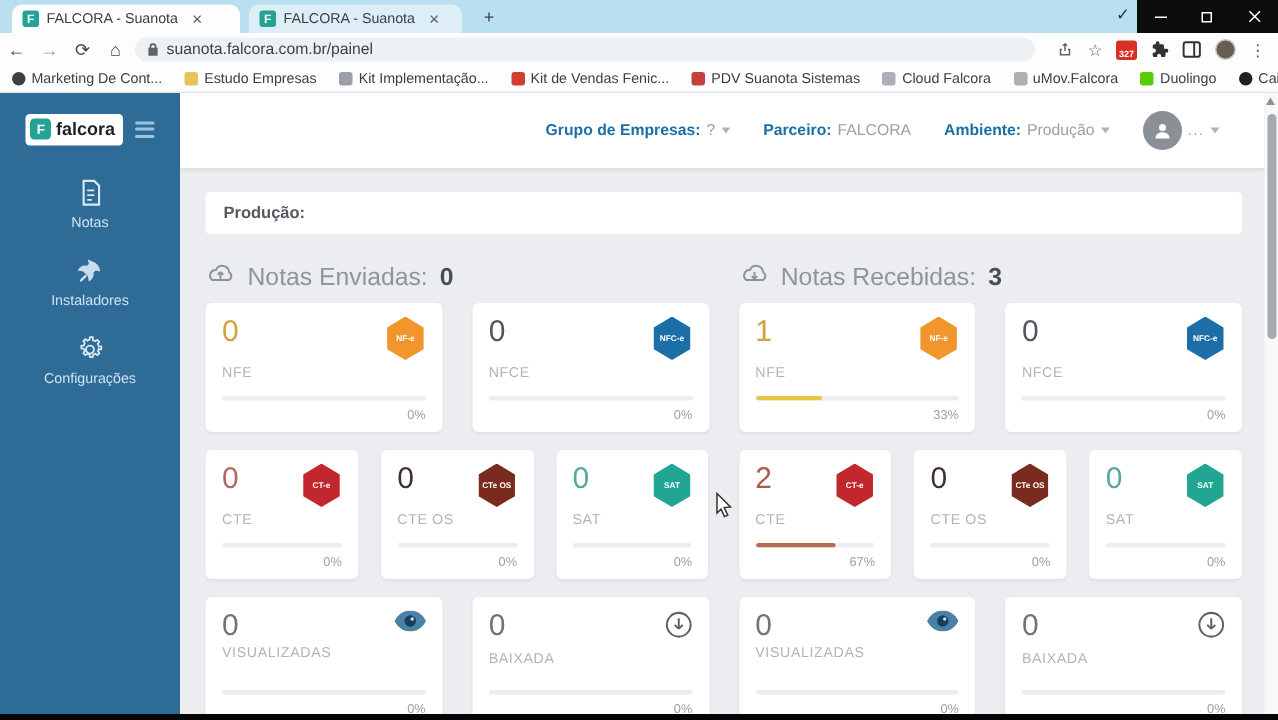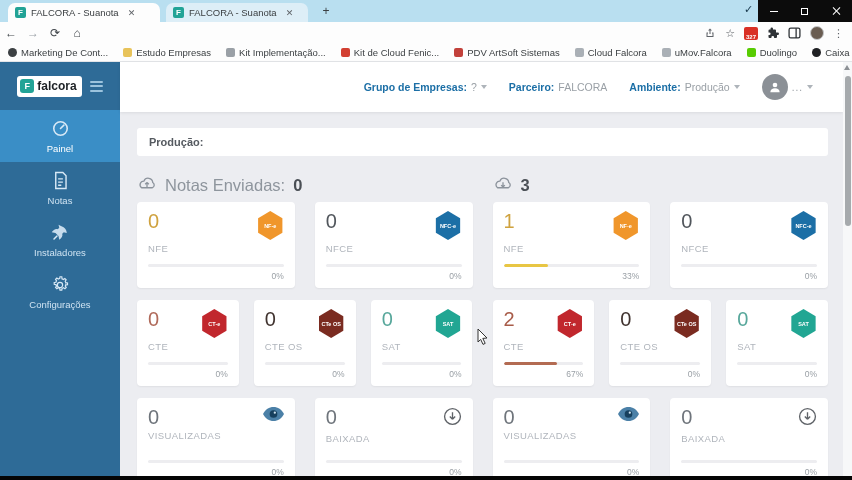--- a/index.html
+++ b/index.html
@@ -125,20 +125,26 @@
           <span class="ic-close"></span>
         </div>
     </div>
   </div>
 
   <div class="toolbar">
     <span class="nav-ic">←</span>
     <span class="nav-ic dim">→</span>
     <span class="nav-ic">⟳</span>
     <span class="nav-ic">⌂</span>
+    <div class="urlbar">
+      <svg width="8" height="10" viewBox="0 0 10 13">
+          <path d="M2 5V4a3 3 0 016 0v1h1v7H1V5h1zm1.5 0h3V4a1.5 1.5 0 00-3 0v1z" fill="#5f6368"></path>
+        </svg>
+      <span class="url-text">suanota.falcora.com.br/painel</span>
+    </div>
     <div class="tb-right">
       <svg width="12" height="12" viewBox="0 0 24 24">
           <path d="M12 3l4 4h-3v7h-2V7H8l4-4zM5 11v9h14v-9h-3v2h1v5H7v-5h1v-2H5z" fill="#5f6368"></path>
         </svg>
       <span class="tb-ic">☆</span>
       <span class="ext-badge">327</span>
       <svg width="12" height="12" viewBox="0 0 24 24">
           <path d="M20 11h-2V7a2 2 0 00-2-2h-4V3.5a2.5 2.5 0 00-5 0V5H5a2 2 0 00-2 2v3.8h1.5a2.7 2.7 0 010 5.4H3V20a2 2 0 002 2h3.8v-1.5a2.7 2.7 0 015.4 0V22H18a2 2 0 002-2v-4h1.5a2.5 2.5 0 000-5H20z" fill="#2f3337"></path>
         </svg>
       <svg width="13" height="12" viewBox="0 0 24 22">
@@ -158,25 +164,25 @@
       <span class="bm">
         <span class="bm-ic" style="background: rgb(232, 195, 90);"></span>
         <span>Estudo Empresas</span>
       </span>
       <span class="bm">
         <span class="bm-ic" style="background: rgb(154, 160, 166);"></span>
         <span>Kit Implementação...</span>
       </span>
       <span class="bm">
         <span class="bm-ic" style="background: rgb(210, 63, 49);"></span>
-        <span>Kit de Cloud Fenic...</span>
+        <span>Kit de Vendas Fenic...</span>
       </span>
       <span class="bm">
         <span class="bm-ic" style="background: rgb(194, 65, 59);"></span>
-        <span>PDV ArtSoft Sistemas</span>
+        <span>PDV Suanota Sistemas</span>
       </span>
       <span class="bm">
         <span class="bm-ic" style="background: rgb(170, 176, 182);"></span>
         <span>Cloud Falcora</span>
       </span>
       <span class="bm">
         <span class="bm-ic" style="background: rgb(170, 176, 182);"></span>
         <span>uMov.Falcora</span>
       </span>
       <span class="bm">
@@ -201,29 +207,20 @@
           <span class="logo-mark">F</span>
           <span class="logo-text">falcora</span>
         </div>
         <span class="hamburger">
             <span></span>
             <span></span>
             <span></span>
           </span>
       </div>
       <div id="sidebar-items">
-  <div class="side-item active">
-    <span class="side-icon">
-              <svg width="19" height="19" viewBox="0 0 24 24">
-                <circle cx="12" cy="12" r="8.5" fill="none" stroke="currentColor" stroke-width="2"></circle>
-                <path d="M12 12l4.3-4.3" stroke="currentColor" stroke-width="2" stroke-linecap="round"></path>
-              </svg>
-            </span>
-    <span class="side-label">Painel</span>
-  </div>
 
   <div class="side-item">
     <span class="side-icon">
               <svg width="17" height="19" viewBox="0 0 20 24">
                 <path d="M4 2h9l4 4v16H4z" fill="none" stroke="currentColor" stroke-width="1.8"></path>
                 <path d="M7 10h6M7 14h6M7 18h4" stroke="currentColor" stroke-width="1.6"></path>
               </svg>
             </span>
     <span class="side-label">Notas</span>
   </div>
@@ -398,20 +395,21 @@
 </div>
             </div>
   </div>
 
   <div class="section">
     <div class="sec-title">
       <span class="sec-icon"><svg width="20" height="15" viewBox="0 0 26 19">
                   <path d="M20.5 8.2A6 6 0 009 6.3 4.8 4.8 0 006 15h14a3.8 3.8 0 00.5-6.8z" fill="none" stroke="#8c939c" stroke-width="1.7"></path>
                   <path d="M13 8v6m0 0l-2.4-2.4M13 14l2.4-2.4" stroke="#8c939c" stroke-width="1.7" fill="none"></path>
                 </svg></span>
+      <span class="sec-text">Notas Recebidas:</span>
       <span class="sec-count">3</span>
     </div>
     <div class="sec-rows">
               <div class="cards-row">
   <div class="card">
     <div class="card-top">
       <span class="card-value" style="color: rgb(207, 162, 63);">1</span>
       <span class="card-icon-slot">
                       <span class="hexagon" style="background: rgb(240, 150, 43);">NF-e</span>
                     </span>

